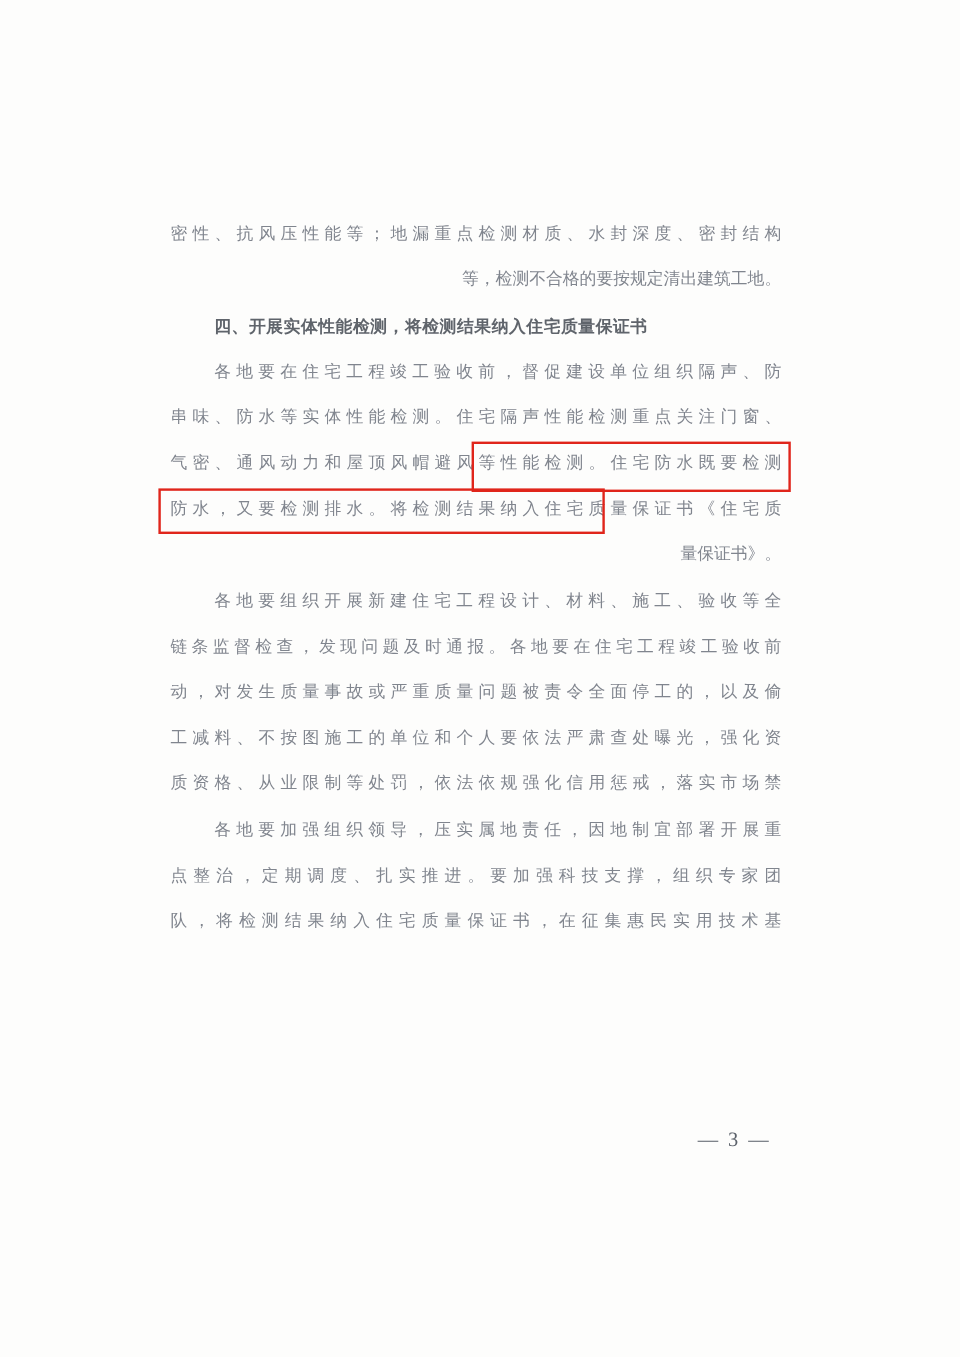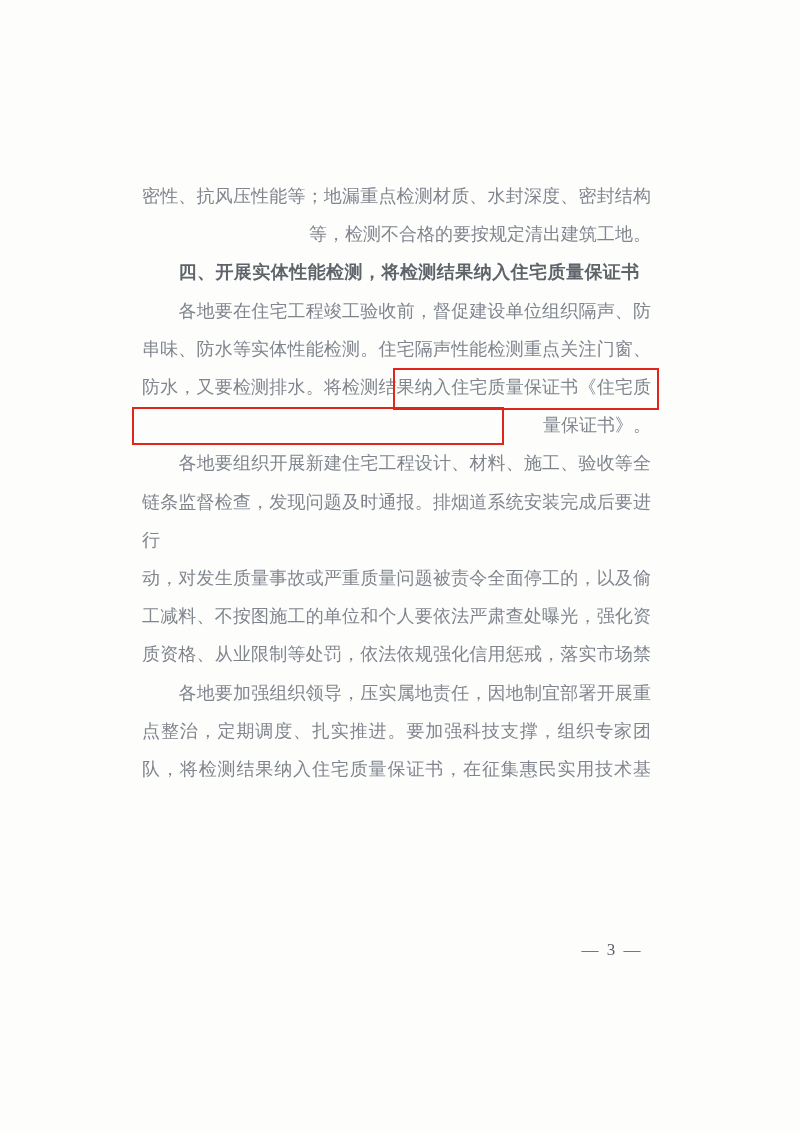--- a/index.html
+++ b/index.html
@@ -19,21 +19,21 @@
     width: 800px;
     height: 1131px;
     background: var(--page-bg);
     overflow: hidden;
   }
   .text-block {
     position: absolute;
     left: 142px;
     top: 177px;
     width: 509px;
-    font-size: 18px;
+    font-size: 14px;
     line-height: 38.2px;
     color: var(--body-color);
     text-rendering: optimizeLegibility;
   }
   .line {
     white-space: nowrap;
   }
   .line.full, .line.start {
     white-space: normal;
     text-align: justify;
@@ -72,24 +72,25 @@
 <body>
 
 <div class="page">
 
   <div class="text-block">
       <div class="line full">密性、抗风压性能等；地漏重点检测材质、水封深度、密封结构</div>
       <div class="line end">等，检测不合格的要按规定清出建筑工地。</div>
       <div class="line heading">四、开展实体性能检测，将检测结果纳入住宅质量保证书</div>
       <div class="line start">各地要在住宅工程竣工验收前，督促建设单位组织隔声、防</div>
       <div class="line full">串味、防水等实体性能检测。住宅隔声性能检测重点关注门窗、</div>
+      <div class="line full">气密、通风动力和屋顶风帽避风等性能检测。住宅防水既要检测</div>
       <div class="line full">防水，又要检测排水。将检测结果纳入住宅质量保证书《住宅质</div>
       <div class="line end">量保证书》。</div>
       <div class="line start">各地要组织开展新建住宅工程设计、材料、施工、验收等全</div>
-      <div class="line full">链条监督检查，发现问题及时通报。排烟道系统安装完成后要进行</div>
+      <div class="line full">链条监督检查，发现问题及时通报。各地要在住宅工程竣工验收前</div>
       <div class="line full">动，对发生质量事故或严重质量问题被责令全面停工的，以及偷</div>
       <div class="line full">工减料、不按图施工的单位和个人要依法严肃查处曝光，强化资</div>
       <div class="line full">质资格、从业限制等处罚，依法依规强化信用惩戒，落实市场禁</div>
       <div class="line start">各地要加强组织领导，压实属地责任，因地制宜部署开展重</div>
       <div class="line full">点整治，定期调度、扎实推进。要加强科技支撑，组织专家团</div>
       <div class="line full">队，将检测结果纳入住宅质量保证书，在征集惠民实用技术基</div>
     </div>
 
   <div class="hl-box hl-box-1"></div>
 

